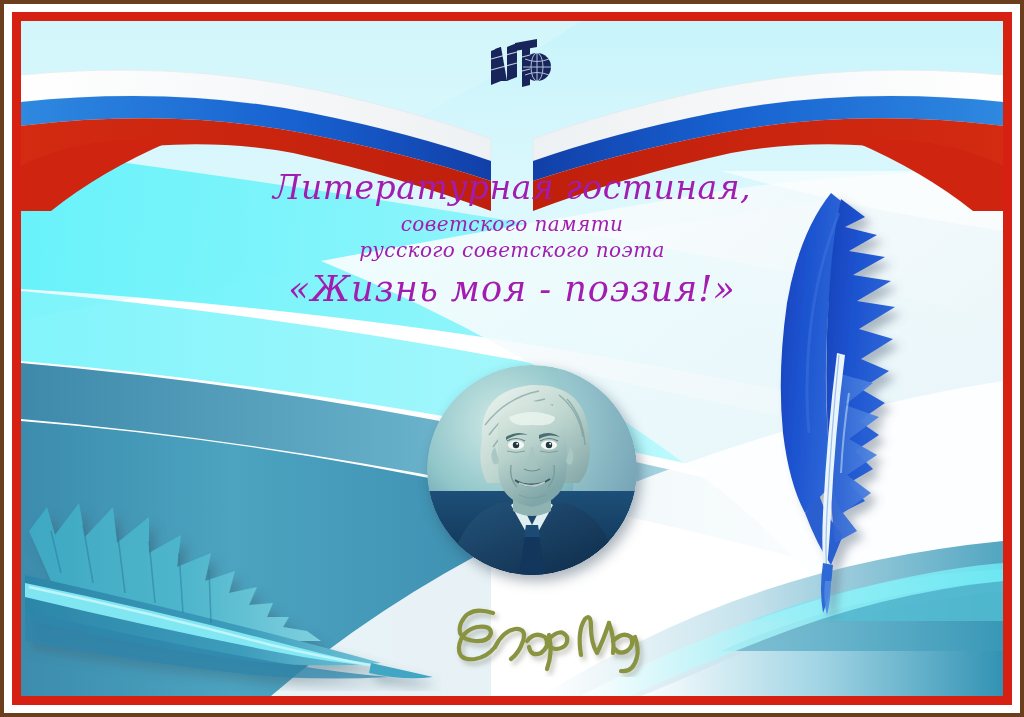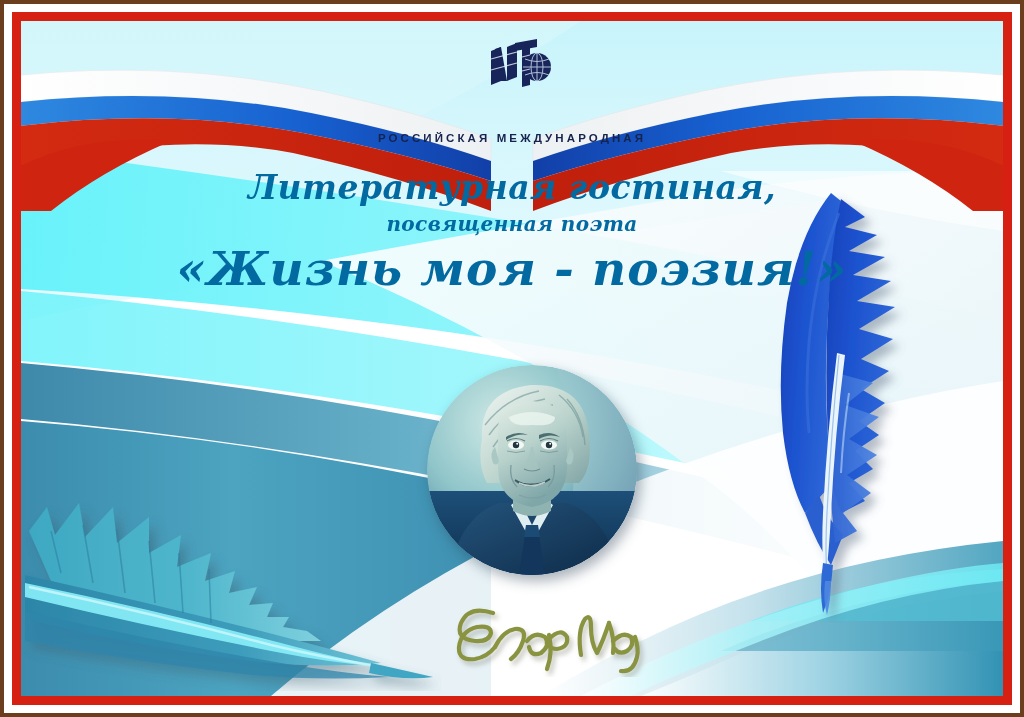--- a/index.html
+++ b/index.html
@@ -83,39 +83,39 @@
 
   
   #title-block{
     position:absolute;
     left:0; top:150px;
     width:982px;
     text-align:center;
     z-index:25;
   }
   .t-line{
-    color:#0369a1;
+    color:#a21caf;
     font-family:"DejaVu Serif", serif;
     font-style:italic;
-    font-weight:bold;
+    font-weight:normal;
     white-space:nowrap;
   }
   .t-main{
     font-size:33px;
     letter-spacing:0.5px;
     line-height:1.05;
     margin-bottom:5px;
   }
   .t-sub{
     font-size:20px;
     line-height:1.34;
     letter-spacing:0.4px;
   }
   .t-quote{
-    font-size:47px;
+    font-size:35px;
     line-height:1.1;
     letter-spacing:1px;
     margin-top:6px;
   }
 
   
   #portrait{
     position:absolute;
     left:406px; top:344px;
     width:210px; height:210px;
@@ -289,26 +289,26 @@
 
       <g stroke="#e9eef8" stroke-width="1.1" opacity="0.8">
         <line x1="6" y1="22" x2="32" y2="15"></line>
         <line x1="6" y1="33" x2="32" y2="26"></line>
         <line x1="37" y1="20" x2="45" y2="18"></line>
         <line x1="37" y1="34" x2="45" y2="32"></line>
       </g>
     </svg>
 
     <div id="academy">
-      <div class="ac-line">РОССИЙСКАЯ МЕЖДУНАРОДНАЯ</div>
     </div>
 
     <div id="title-block">
       <div class="t-line t-main">Литературная гостиная,</div>
-      <div class="t-line t-sub">посвященная поэта</div>
+      <div class="t-line t-sub">советского памяти</div>
+      <div class="t-line t-sub">русского советского поэта</div>
       <div class="t-line t-quote">«Жизнь моя - поэзия!»</div>
     </div>
 
     <div id="portrait">
       <svg width="210" height="210" viewBox="0 0 210 210">
         <defs>
           <radialGradient id="pBg" cx="35%" cy="28%" r="85%">
             <stop offset="0%" stop-color="#cfe9e6"></stop>
             <stop offset="45%" stop-color="#8fc5c9"></stop>
             <stop offset="100%" stop-color="#2b5d86"></stop>

